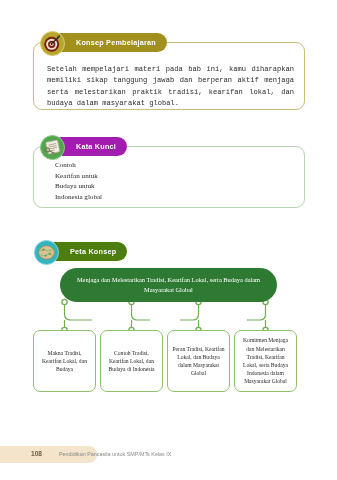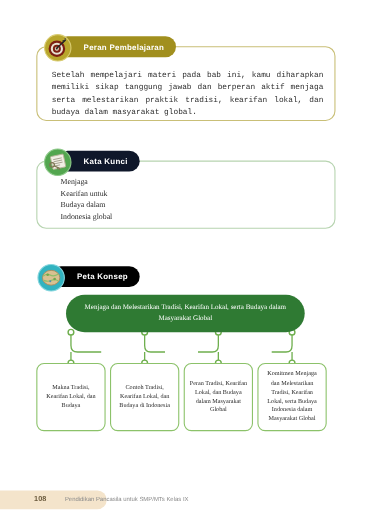--- a/index.html
+++ b/index.html
@@ -16,22 +16,22 @@
   .card{position:absolute;border-radius:9px;background:#fff;box-sizing:border-box;}
   .card.tujuan{left:33px;top:42px;width:272px;height:68px;border:1px solid #c9bf77;}
   .card.kunci {left:33px;top:146px;width:272px;height:62px;border:1px solid #b7d4b0;}
 
   
   .badge{position:absolute;display:flex;align-items:center;height:19px;border-radius:10px;
          padding:0 11px 0 24px;box-sizing:border-box;z-index:5;}
   .badge .lbl{font-family:"Liberation Sans", sans-serif;font-weight:bold;font-size:7.2px;
               color:#ffffff;letter-spacing:.25px;white-space:nowrap;line-height:1;}
   .badge.tujuan{left:52px;top:33px;background:#a18f1e;}
-  .badge.kunci {left:52px;top:137px;background:#0f172a;}
-  .badge.peta  {left:46px;top:242px;background:#000000;}
+  .badge.kunci {left:52px;top:137px;background:#a21caf;}
+  .badge.peta  {left:46px;top:242px;background:#4d7c0f;}
 
   
   .ico{position:absolute;width:23px;height:23px;border-radius:50%;z-index:6;
        display:flex;align-items:center;justify-content:center;overflow:hidden;}
   .ico.tujuan{left:40px;top:31px;background:#b8a62c;border:1.5px solid #d9cc72;}
   .ico.kunci {left:40px;top:135px;background:#53a64f;border:1.5px solid #8ec98a;}
   .ico.peta  {left:34px;top:240px;background:#31b3c0;border:1.5px solid #86d6de;}
   .ico svg{display:block;}
 
   
@@ -76,21 +76,21 @@
       <circle cx="11" cy="13" r="7" fill="#e8e2d2"></circle>
       <circle cx="11" cy="13" r="4.6" fill="#7c1f12"></circle>
       <circle cx="11" cy="13" r="2.3" fill="#e8e2d2"></circle>
       <circle cx="11" cy="13" r="1" fill="#3a2a10"></circle>
       <path d="M10 13 L21 3" stroke="#222" stroke-width="1.6" fill="none"></path>
       <path d="M21 3 l-3.6 .4 .5 3.2 z" fill="#2b2b2b"></path>
       <path d="M19.2 1.6 l2.6 -1 -1 2.7 z" fill="#444"></path>
     </svg>
   </div>
   <div class="badge tujuan">
-    <span class="lbl">Peran Pembelajaran</span>
+    <span class="lbl">Konsep Pembelajaran</span>
   </div>
   <div class="bodytext">Setelah mempelajari materi pada bab ini, kamu diharapkan memiliki sikap tanggung jawab dan berperan aktif menjaga serta melestarikan praktik tradisi, kearifan lokal, dan budaya dalam masyarakat global.</div>
 
   <div class="card kunci"></div>
 
   <div class="ico kunci">
     <svg width="19" height="19" viewBox="0 0 24 24">
       <rect x="5" y="4" width="15" height="15" rx="1" fill="#f2efe4" stroke="#b9b29a" stroke-width="1" transform="rotate(-12 12 12)"></rect>
       <g transform="rotate(-12 12 12)" stroke="#9a9482" stroke-width="0.9">
         <line x1="7.5" y1="8" x2="17.5" y2="8"></line>
@@ -100,23 +100,23 @@
       </g>
       <circle cx="5.5" cy="15" r="2.6" fill="none" stroke="#7d7552" stroke-width="1.5"></circle>
       <path d="M7.7 16 L14 19" stroke="#7d7552" stroke-width="1.5" fill="none"></path>
       <path d="M12 18 l0 2 M14 19 l0 2" stroke="#7d7552" stroke-width="1.3"></path>
     </svg>
   </div>
   <div class="badge kunci">
     <span class="lbl">Kata Kunci</span>
   </div>
   <div class="kwlist">
-    <div>Menjaga</div>
+    <div>Contoh</div>
     <div>Kearifan untuk</div>
-    <div>Budaya dalam</div>
+    <div>Budaya untuk</div>
     <div>Indonesia global</div>
   </div>
 
   <div class="ico peta">
     <svg width="19" height="19" viewBox="0 0 24 24">
       <ellipse cx="12" cy="12" rx="10" ry="8.5" fill="#d9c191" stroke="#a8895a" stroke-width="1"></ellipse>
       <path d="M3 10 q4 -3 8 -1 q4 2 9 -1" fill="none" stroke="#8fbf6a" stroke-width="1.4"></path>
       <path d="M3.5 15 q5 2 9 0 q4 -2 8 1" fill="none" stroke="#8fbf6a" stroke-width="1.3"></path>
       <circle cx="8" cy="8.5" r="1.5" fill="#6fa84d"></circle>
       <circle cx="16" cy="13.5" r="1.5" fill="#6fa84d"></circle>

